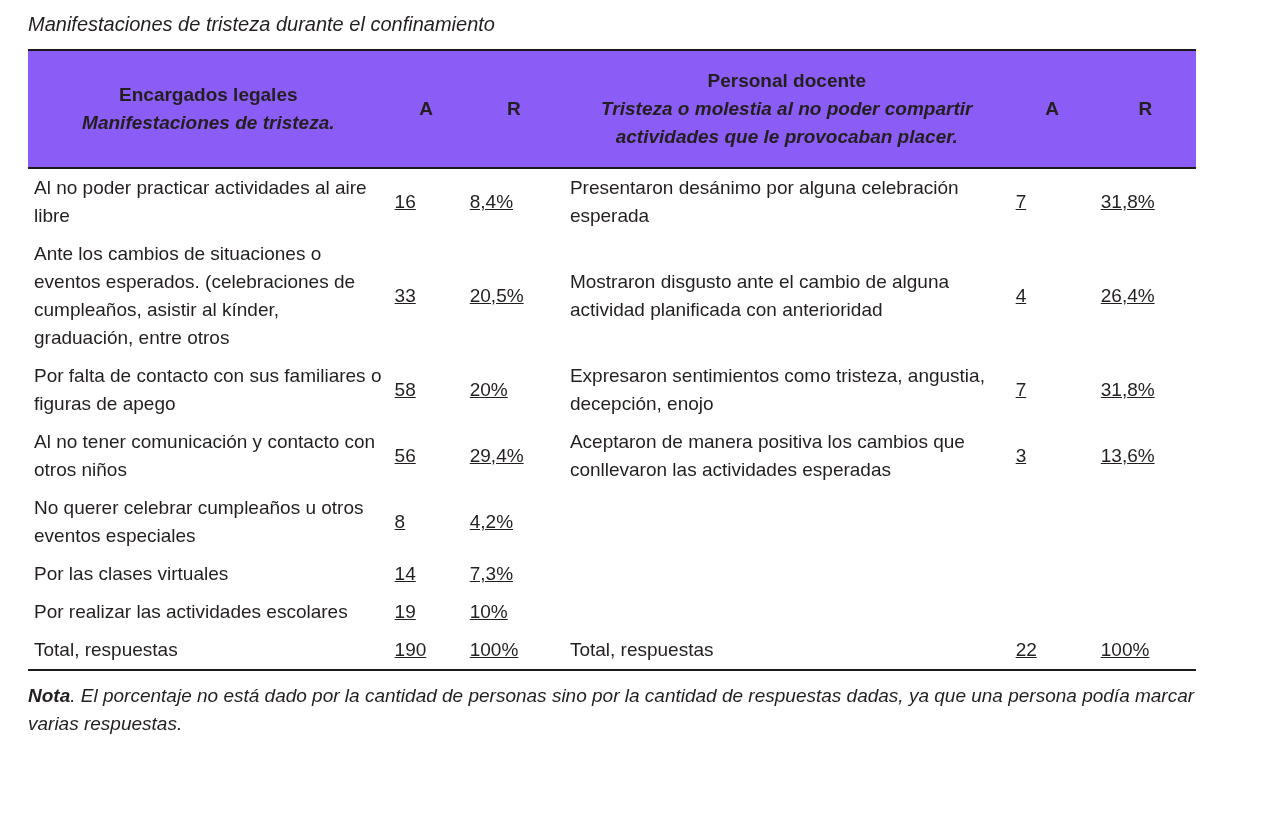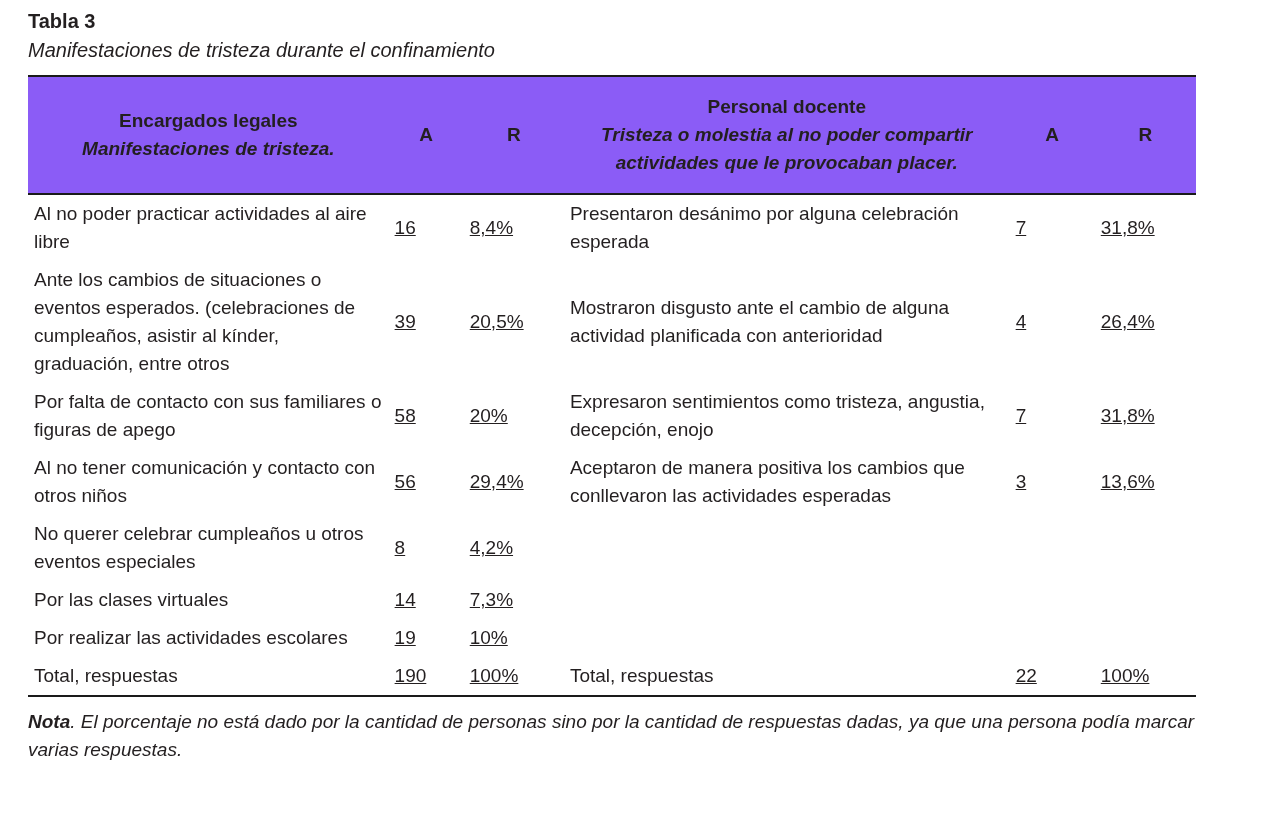--- a/index.html
+++ b/index.html
@@ -53,21 +53,20 @@
     line-height: 28px;
     margin: 11px 0 0 0;
   }
   .note-label { font-weight: bold; }
 </style>
 </head>
 <body style="color: rgb(35, 31, 32);">
 
 <div class="page">
 
-  <div class="title">Tabla 3</div>
   <div class="subtitle">Manifestaciones de tristeza durante el confinamiento</div>
 
   <table class="data-table" style="border-top-color: rgb(26, 26, 26); border-bottom-color: rgb(26, 26, 26);">
     <colgroup>
       <col style="width:360px">
       <col style="width:75px">
       <col style="width:100px">
       <col style="width:445px">
       <col style="width:85px">
       <col style="width:101px">
@@ -93,21 +92,21 @@
     <td class="label-cell">Al no poder practicar actividades al aire libre</td>
     <td class="num-cell">16</td>
     <td class="num-cell">8,4%</td>
     <td class="label-cell">Presentaron desánimo por alguna celebración esperada</td>
     <td class="num-cell">7</td>
     <td class="num-cell">31,8%</td>
   </tr>
 
   <tr class="body-row">
     <td class="label-cell">Ante los cambios de situaciones o eventos esperados. (celebraciones de cumpleaños, asistir al kínder, graduación, entre otros</td>
-    <td class="num-cell">39</td>
+    <td class="num-cell">33</td>
     <td class="num-cell">20,5%</td>
     <td class="label-cell">Mostraron disgusto ante el cambio de alguna actividad planificada con anterioridad</td>
     <td class="num-cell">4</td>
     <td class="num-cell">26,4%</td>
   </tr>
 
   <tr class="body-row">
     <td class="label-cell">Por falta de contacto con sus familiares o figuras de apego</td>
     <td class="num-cell">58</td>
     <td class="num-cell">20%</td>

